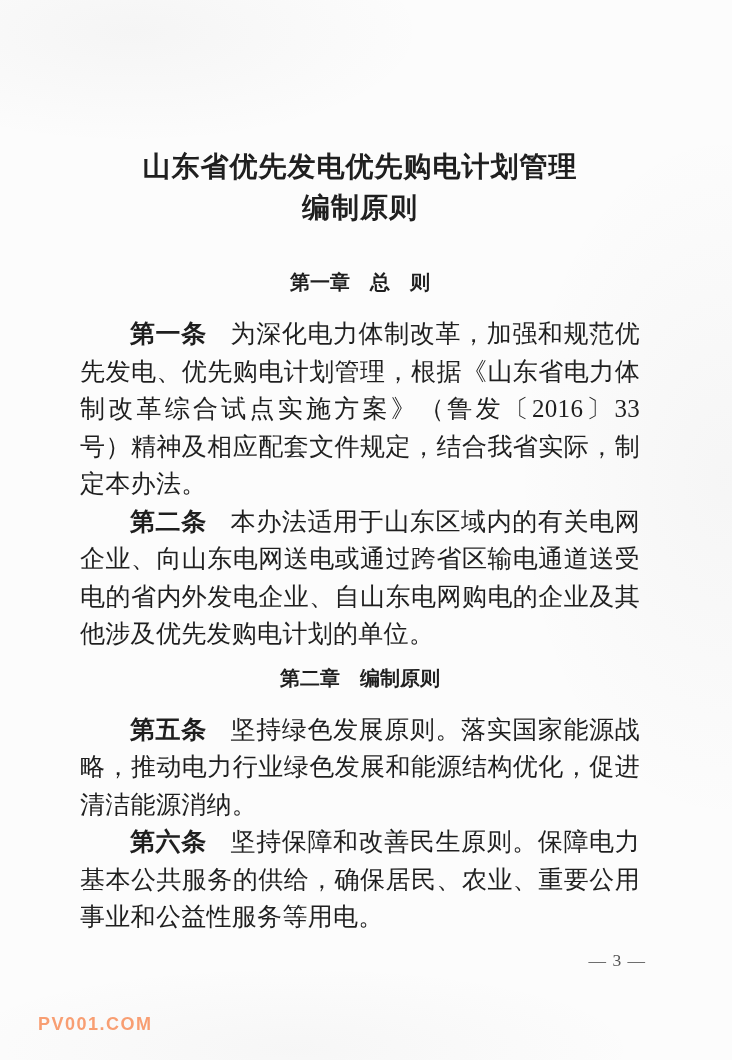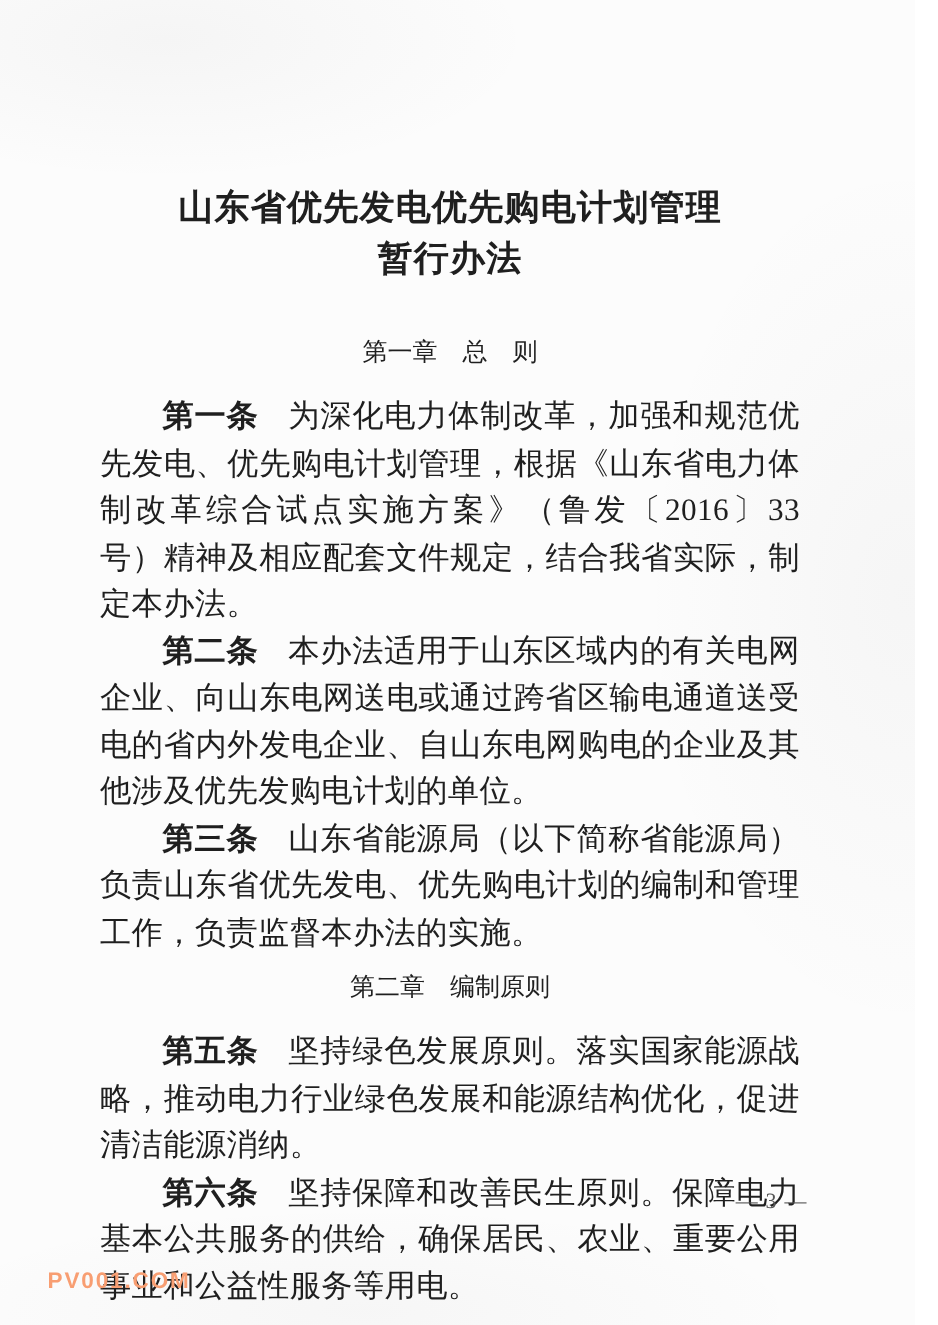--- a/index.html
+++ b/index.html
@@ -26,21 +26,21 @@
   .doc-title {
     text-align: center;
     font-weight: bold;
     font-size: 28px;
     line-height: 41px;
     letter-spacing: 1px;
     margin: 0 0 35px 0;
   }
   .chapter-heading {
     text-align: center;
-    font-weight: normal;
+    font-weight: bold;
     font-family: "Liberation Sans", "DejaVu Sans", sans-serif;
     font-size: 20px;
     line-height: 38px;
     margin: 6px 0 14px 0;
   }
   .article {
     margin: 0;
     font-size: 25px;
     line-height: 37.5px;
     text-align: justify;
@@ -73,30 +73,29 @@
     text-align: center;
   }
 </style>
 </head>
 <body>
 
 <div class="page">
 
   <div class="doc-title">
     <div>山东省优先发电优先购电计划管理</div>
-    <div>暂行办法</div>
+    <div>编制原则</div>
   </div>
 
   <div class="chapter-heading">第一章　总　则</div>
 
   <p class="article"><span class="art-num">第一条</span><span>为深化电力体制改革，加强和规范优先发电、优先购电计划管理，根据《山东省电力体制改革综合试点实施方案》（鲁发〔2016〕33 号）精神及相应配套文件规定，结合我省实际，制定本办法。</span></p>
 
   <p class="article"><span class="art-num">第二条</span><span>本办法适用于山东区域内的有关电网企业、向山东电网送电或通过跨省区输电通道送受电的省内外发电企业、自山东电网购电的企业及其他涉及优先发购电计划的单位。</span></p>
 
-  <p class="article"><span class="art-num">第三条</span><span>山东省能源局（以下简称省能源局）负责山东省优先发电、优先购电计划的编制和管理工作，负责监督本办法的实施。</span></p>
 
   <div class="chapter-heading">第二章　编制原则</div>
 
 
   <p class="article"><span class="art-num">第五条</span><span>坚持绿色发展原则。落实国家能源战略，推动电力行业绿色发展和能源结构优化，促进清洁能源消纳。</span></p>
 
   <p class="article"><span class="art-num">第六条</span><span>坚持保障和改善民生原则。保障电力基本公共服务的供给，确保居民、农业、重要公用事业和公益性服务等用电。</span></p>
 
   <div class="page-number">— 3 —</div>
 

